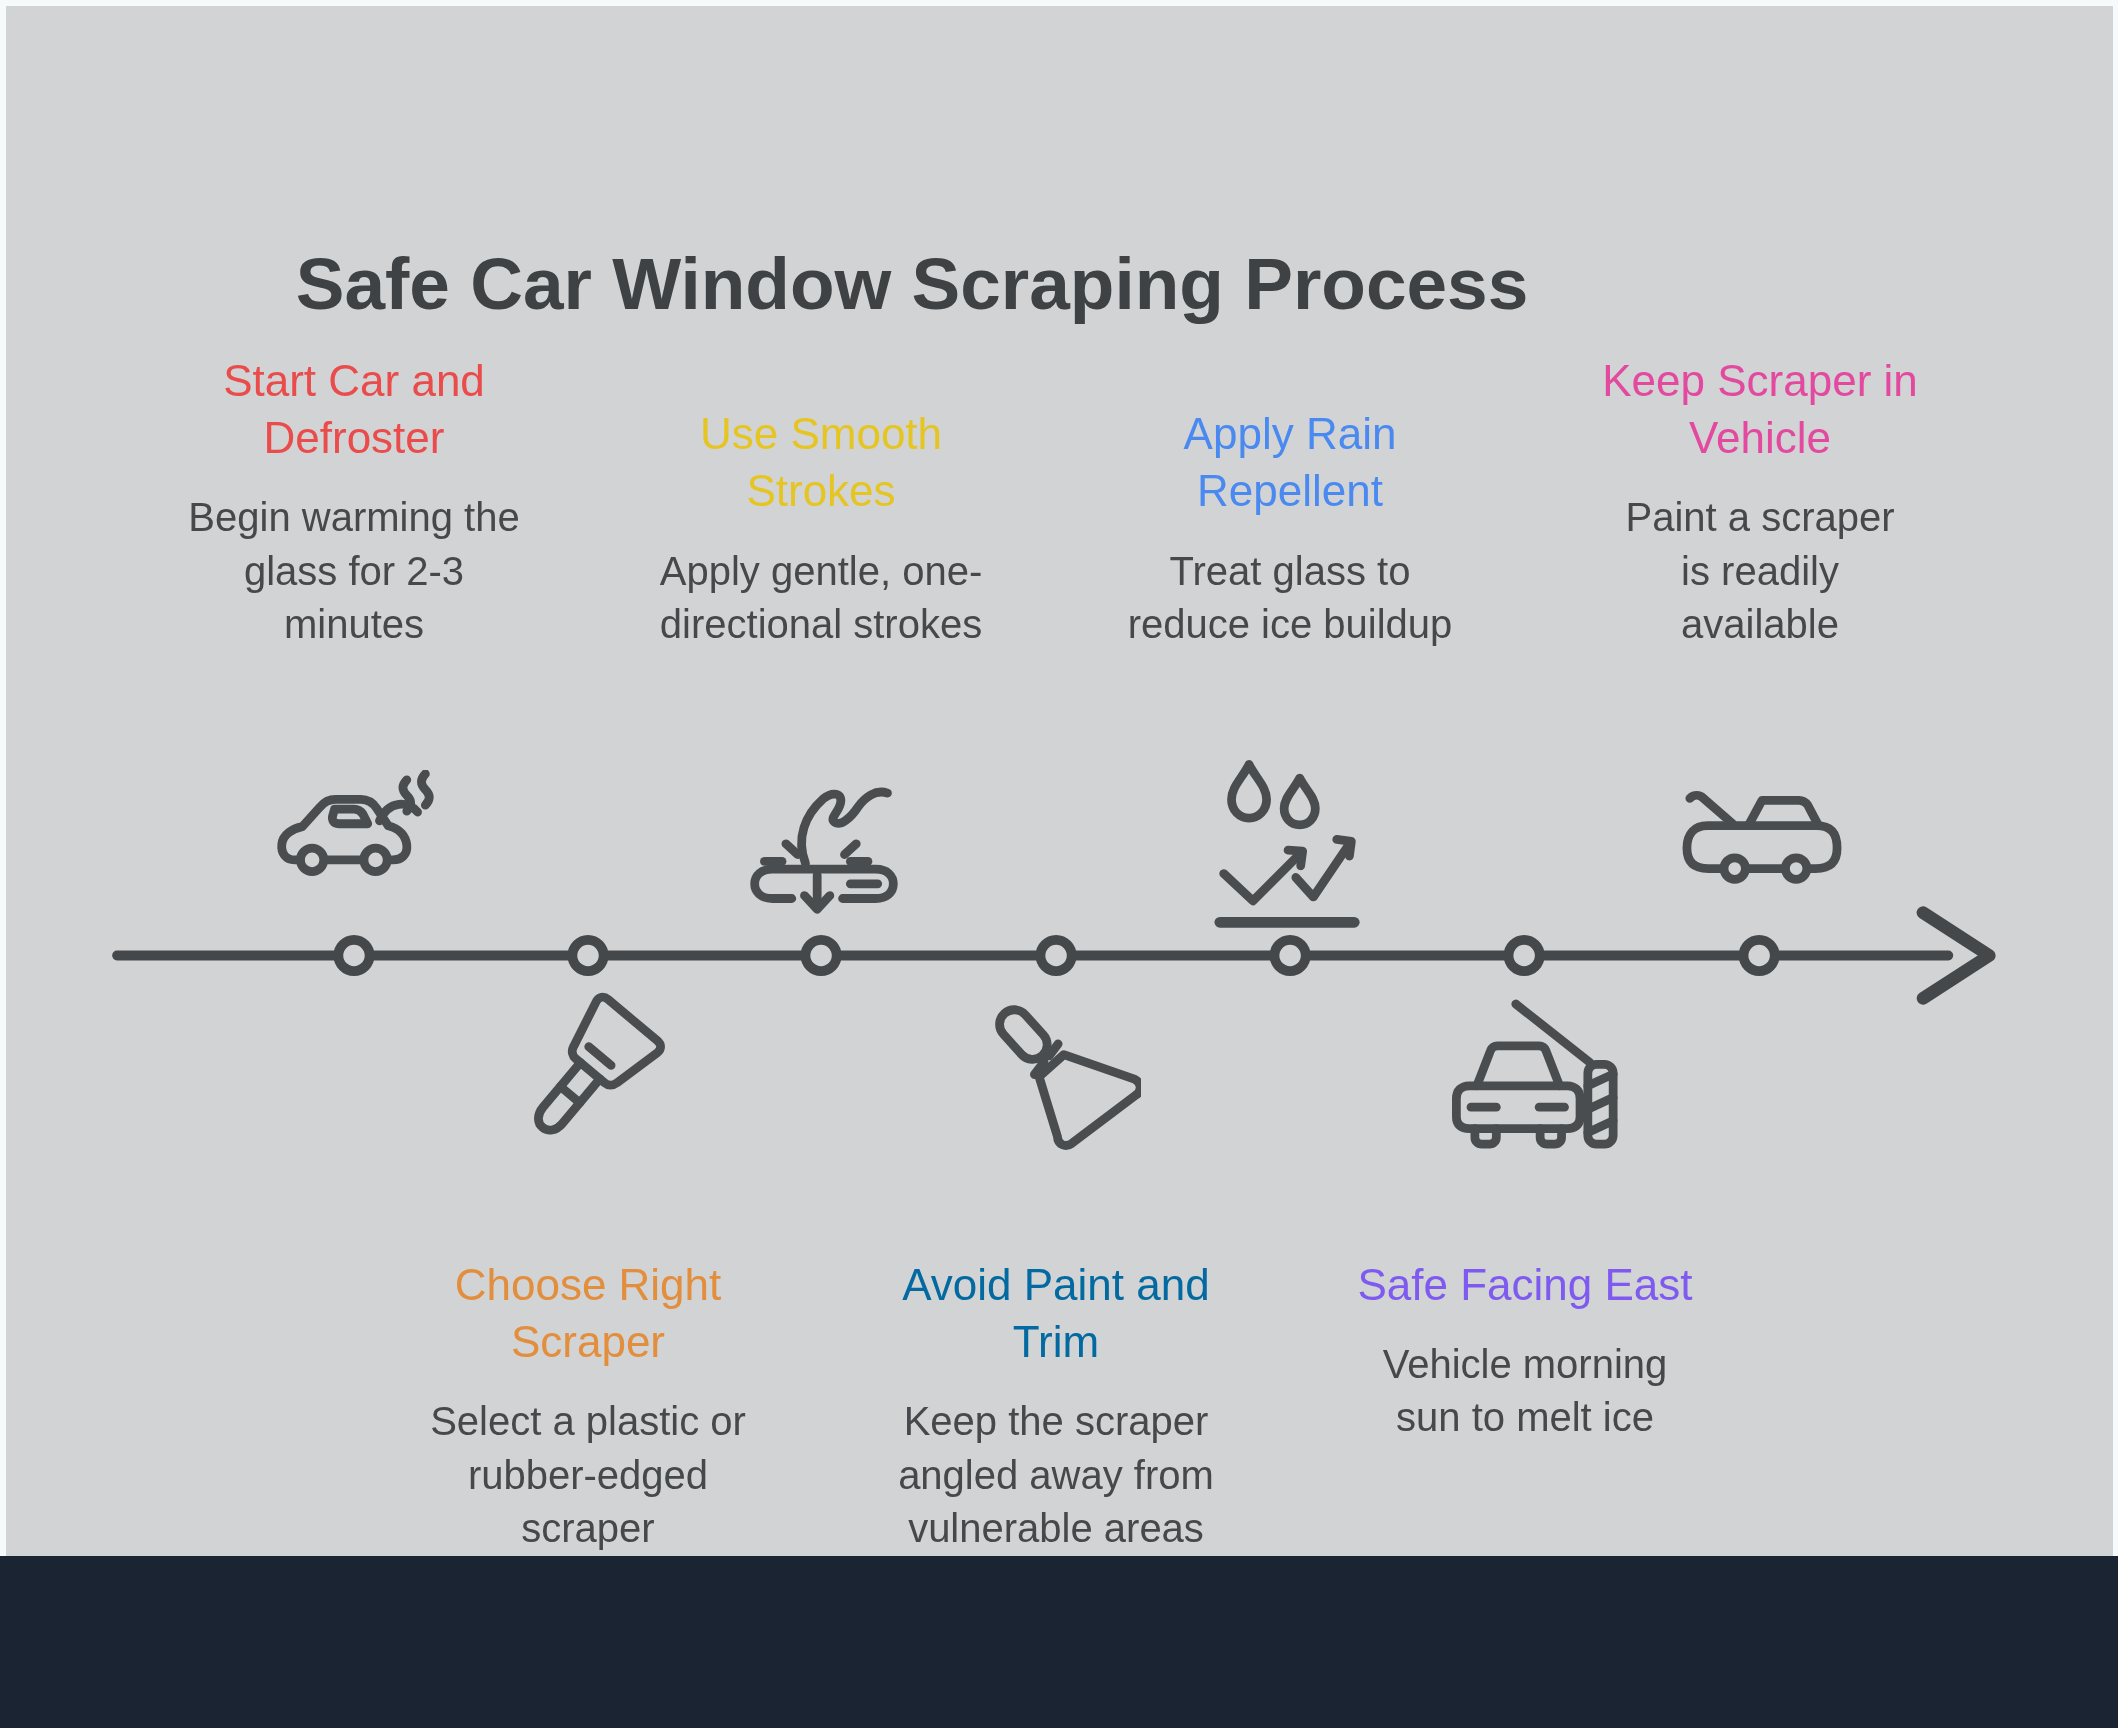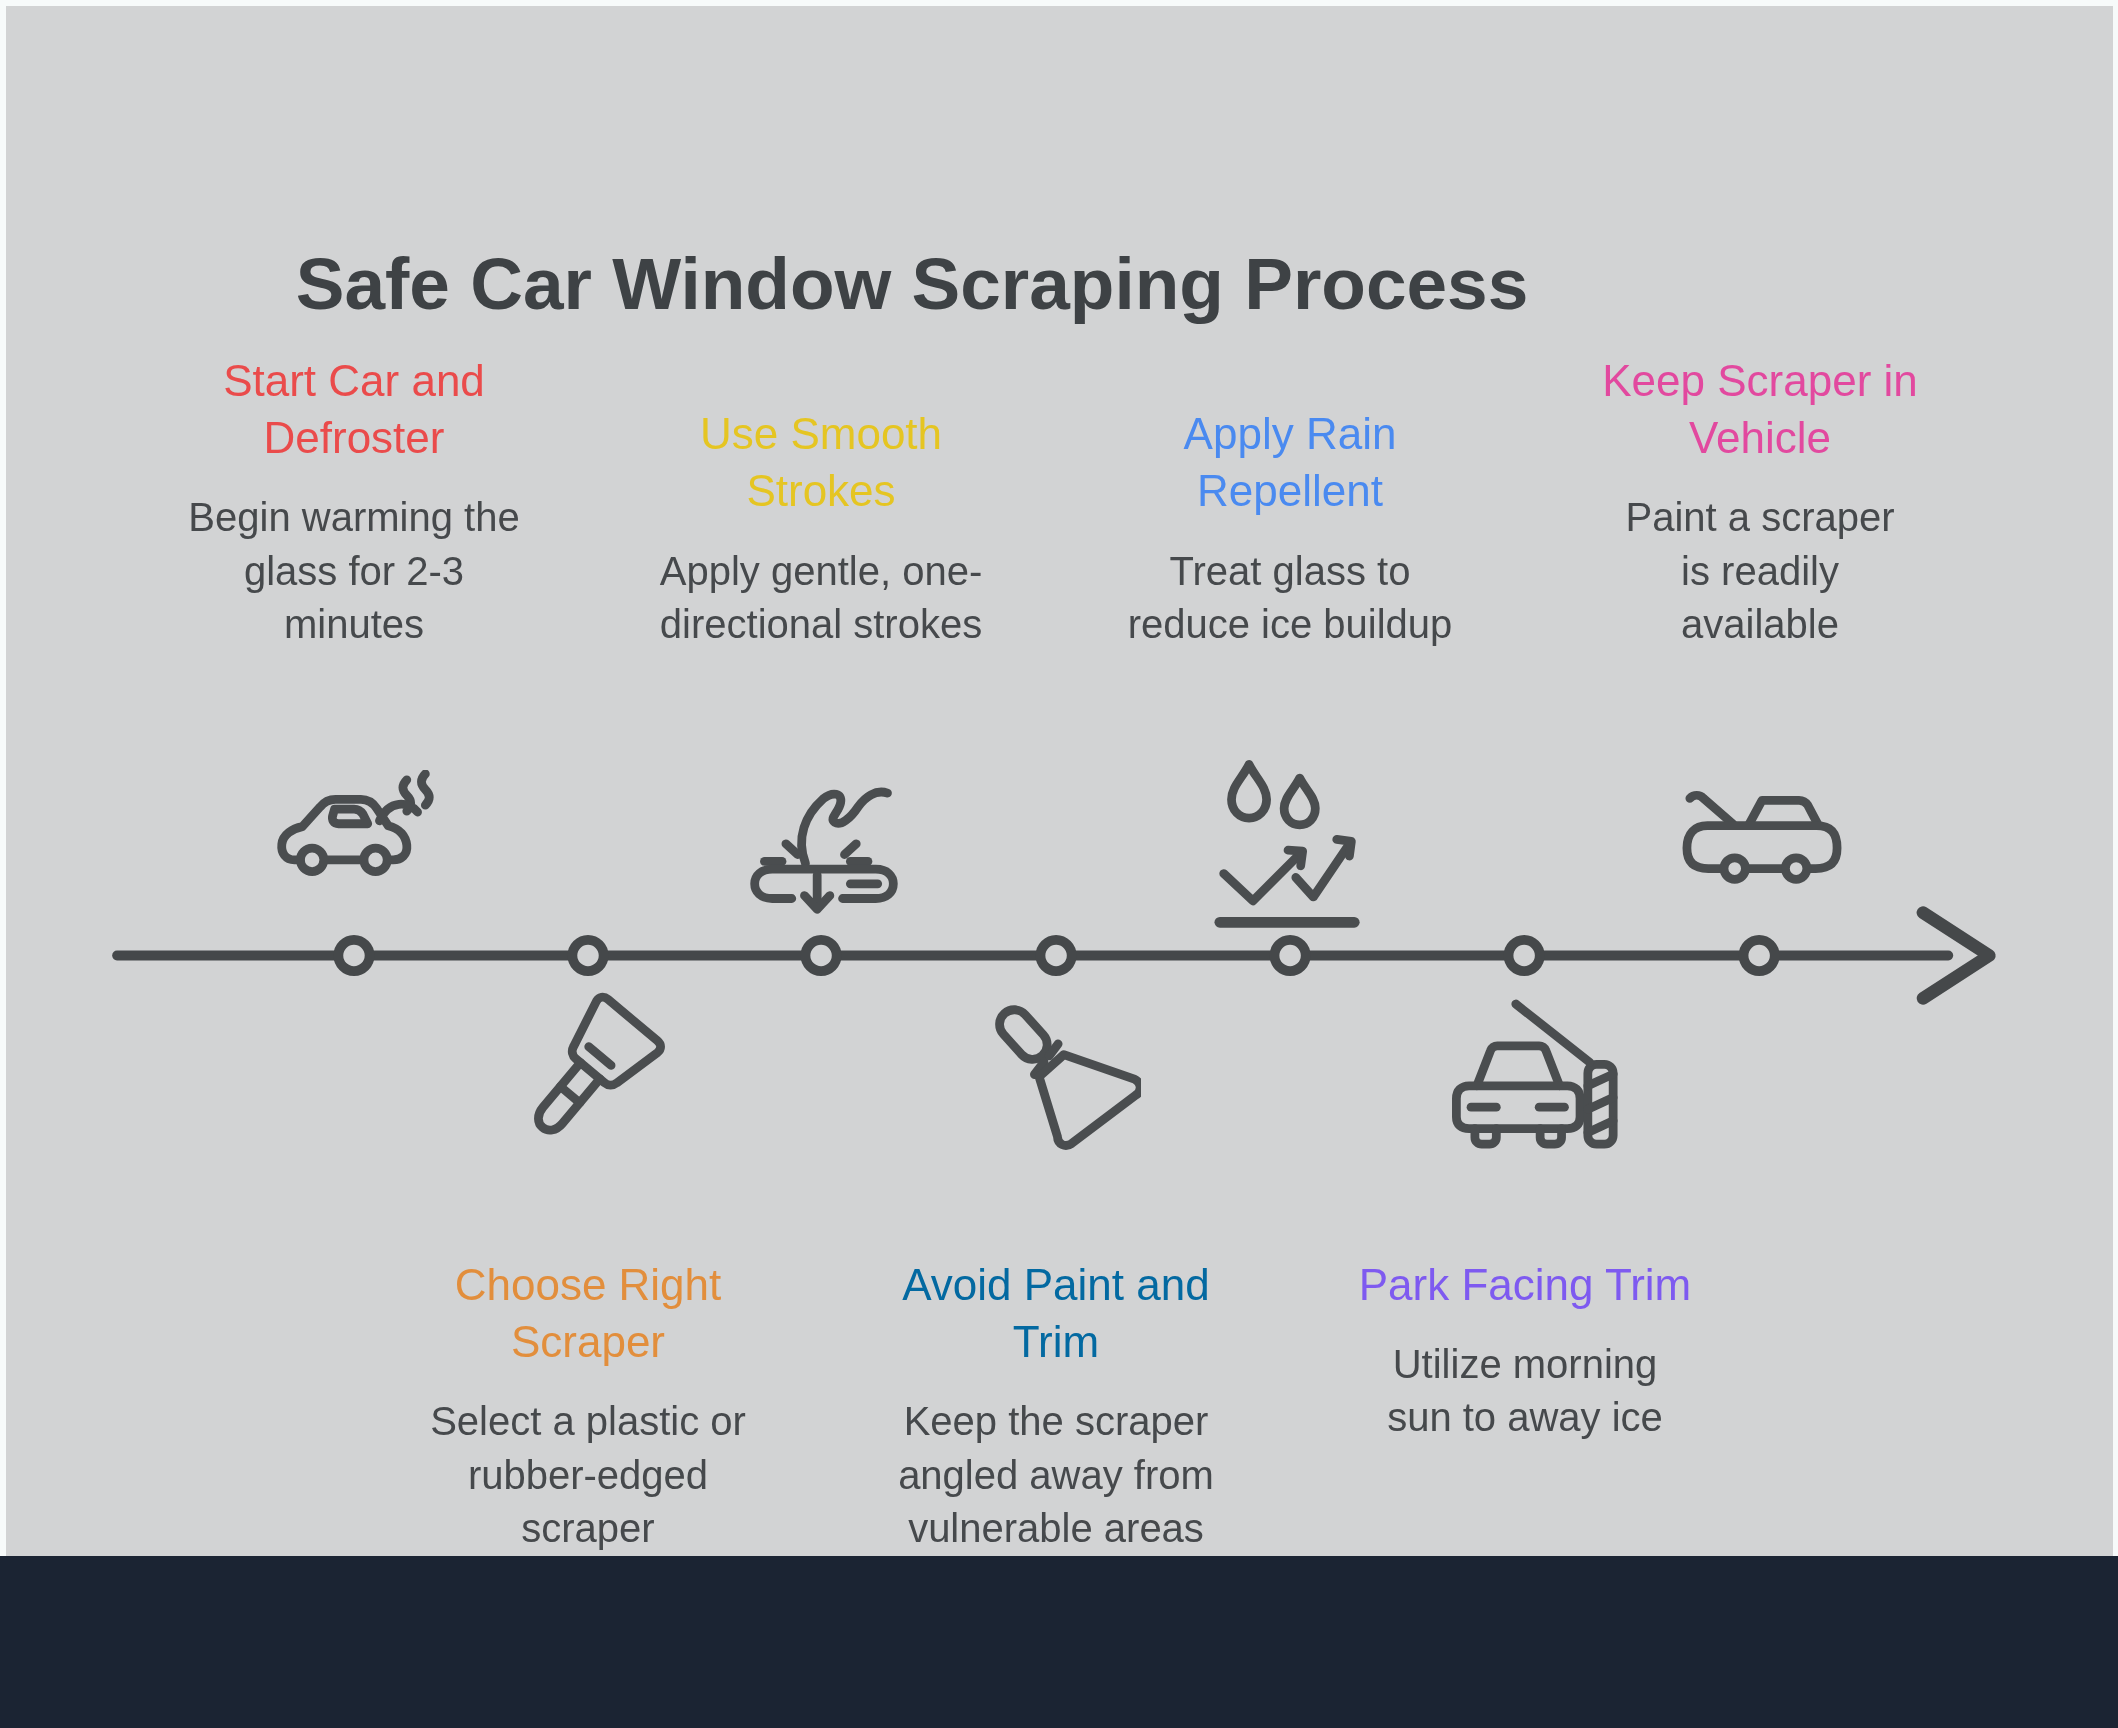--- a/index.html
+++ b/index.html
@@ -89,22 +89,22 @@
 
 <div class="step bottom" style="left:383px">
   <div class="step-title t1" style="color: rgb(226, 142, 60);">Choose Right Scraper</div>
   <div class="step-desc d1">Select a plastic or rubber-edged scraper</div>
 </div>
 <div class="step bottom" style="left:851px">
   <div class="step-title t3" style="color: #0369a1;">Avoid Paint and Trim</div>
   <div class="step-desc d3">Keep the scraper angled away from vulnerable areas</div>
 </div>
 <div class="step bottom" style="left:1320px">
-  <div class="step-title t5" style="color: rgb(126, 90, 240);">Park Facing Trim</div>
-  <div class="step-desc d5">Utilize morning sun to away ice</div>
+  <div class="step-title t5" style="color: rgb(126, 90, 240);">Safe Facing East</div>
+  <div class="step-desc d5">Vehicle morning sun to melt ice</div>
 </div>
 
 <div class="icon" style="left:274px;top:770px;width:166px;height:127px">
   <svg viewBox="0 0 170 130">
     <path class="stroke" d="M136,10 q-8,8 0,16 q8,8 0,16"></path>
     <path class="stroke" d="M155,4 q-8,8 0,16 q8,8 0,16"></path>
     <path class="stroke" d="M108,52 C118,30 138,32 147,43"></path>
     <path class="stroke" d="M27,92 L21,92 C12,92 7,85 8,76 C9,66 19,60 29,58 L47,38 C51,33 56,30 63,30 L89,30 C96,30 101,33 105,39 L117,57 C129,60 135,68 136,77 C137,87 130,92 122,92 L116,92"></path>
     <path class="stroke" d="M52,92 L92,92"></path>
     <circle class="stroke" cx="39" cy="92" r="12"></circle>

